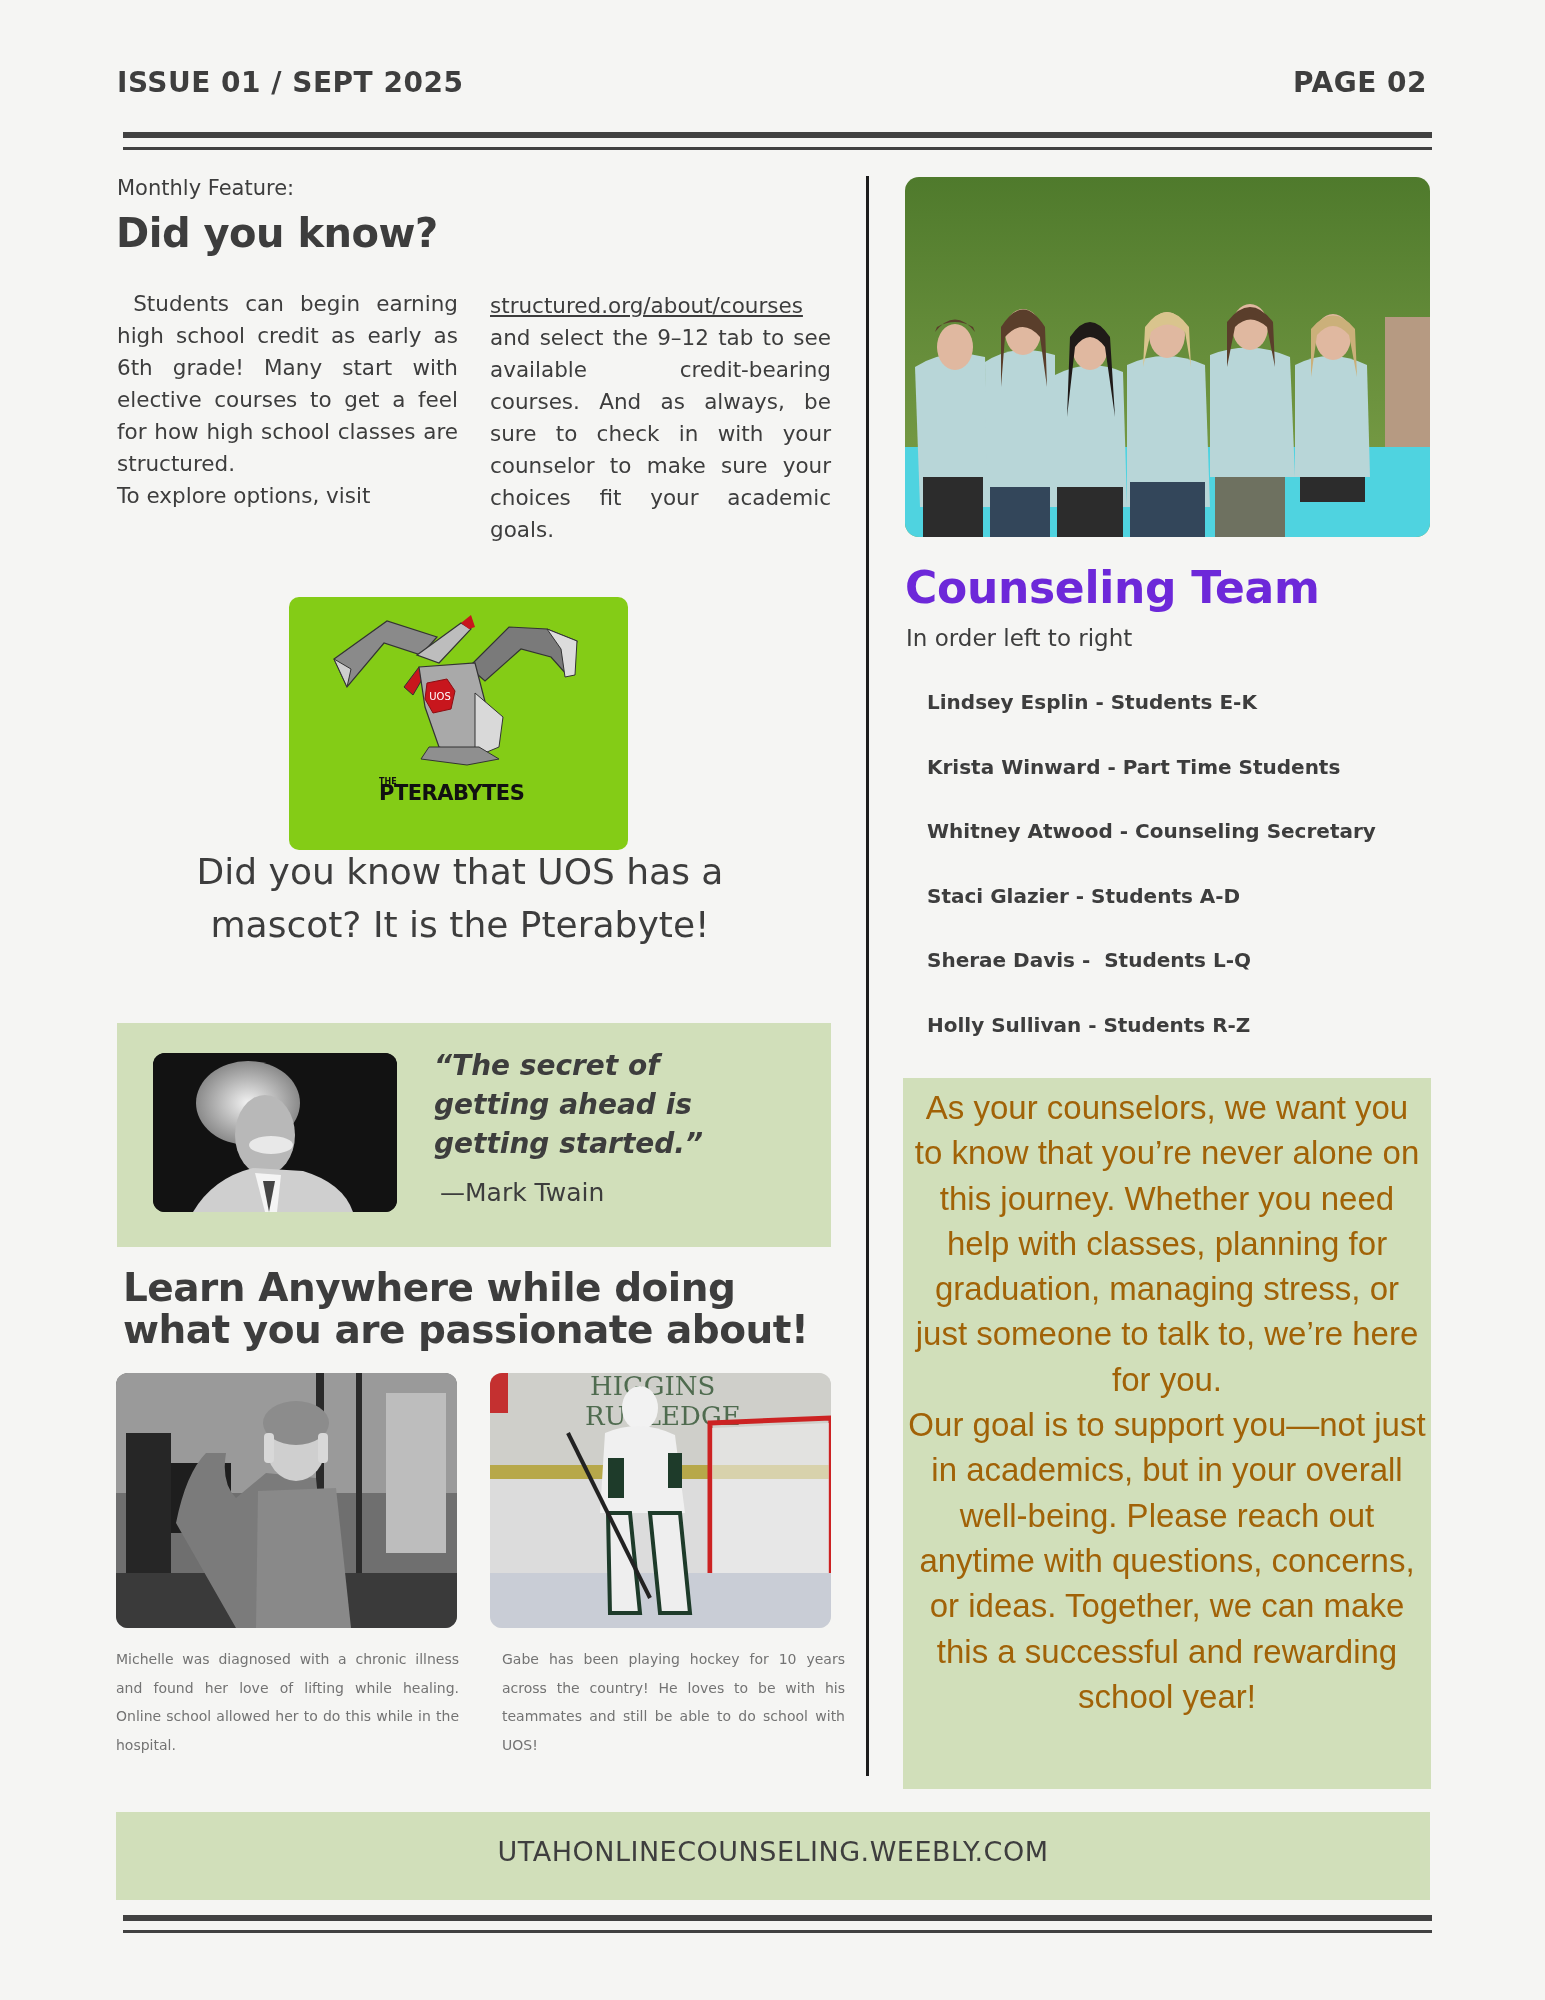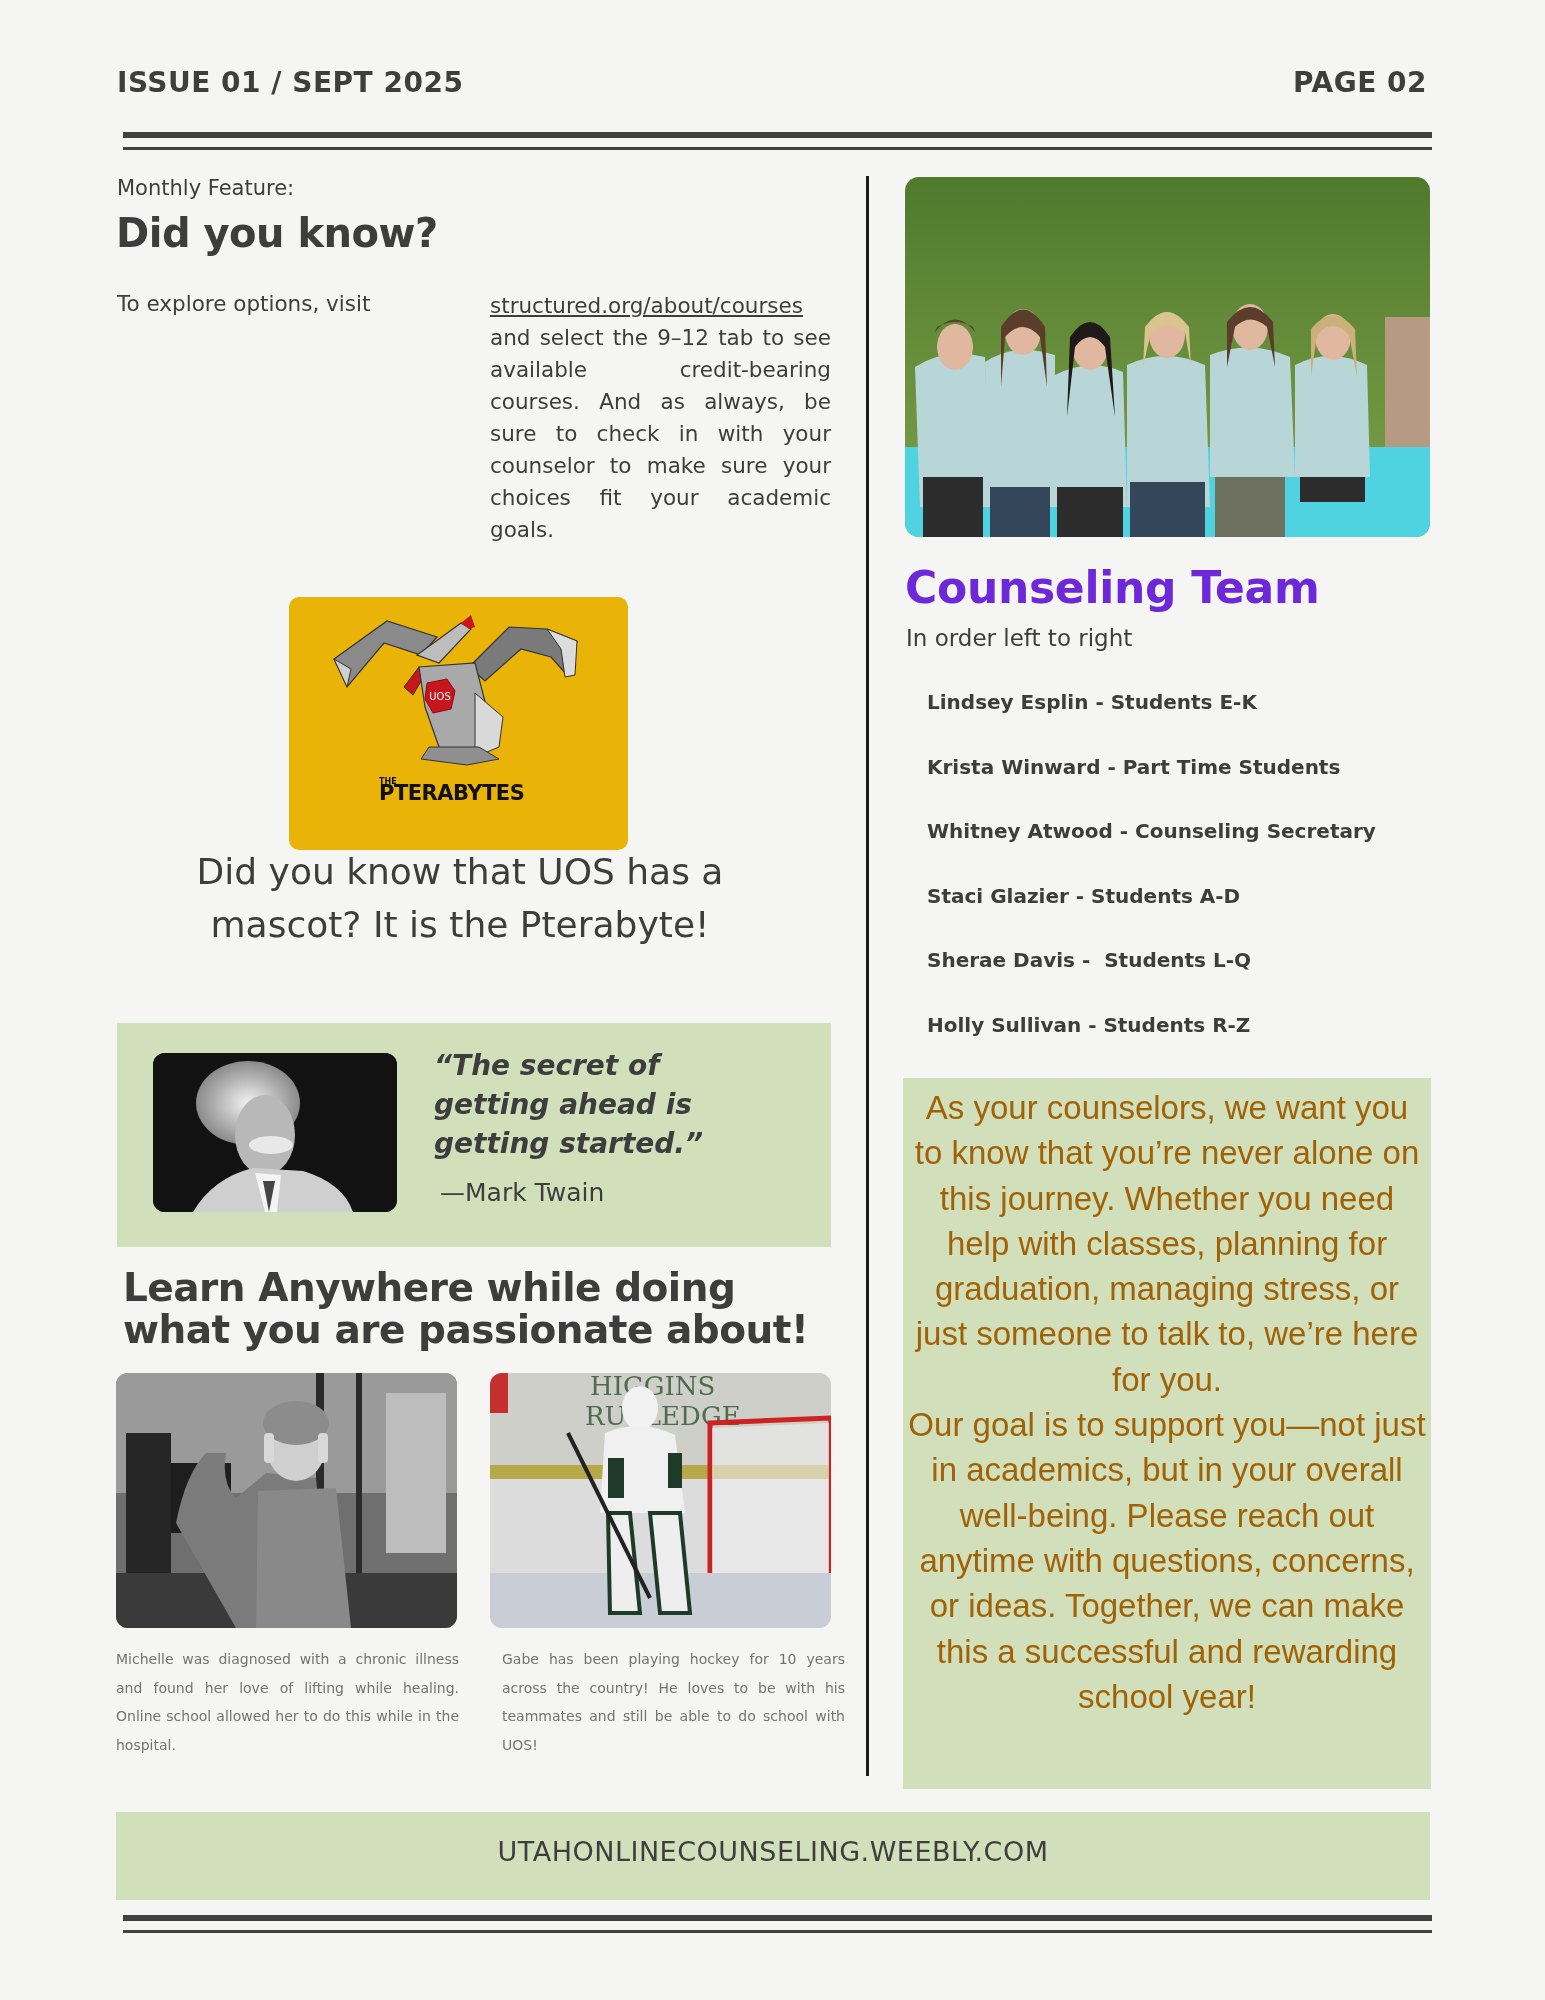--- a/index.html
+++ b/index.html
@@ -13,21 +13,21 @@
   .rule-thick { position:absolute; left:123px; width:1309px; height:6px; background:#414141; }
   .rule-thin { position:absolute; left:123px; width:1309px; height:3px; background:#414141; }
 
   .small-label { left:117px; top:176px; font-size:21px; color:#3d3d3d; }
   .h-did { left:116px; top:210px; font-size:40px; font-weight:700; color:#3d3d3d; letter-spacing:-0.5px; }
   .body-col { font-size:21.5px; line-height:32px; text-align:justify; color:#3d3d3d; }
   .col1 { left:117px; top:288px; width:341px; }
   .col2 { left:490px; top:290px; width:341px; }
   .link { text-decoration:underline; color:#3d3d3d; cursor:pointer; }
 
-  .mascot-card { left:289px; top:597px; width:339px; height:253px; background:#eab308; border-radius:10px; }
+  .mascot-card { left:289px; top:597px; width:339px; height:253px; background:#84cc16; border-radius:10px; }
   .mascot-caption { left:150px; top:845px; width:620px; text-align:center; font-size:36px; line-height:53px; color:#3d3d3d; }
 
   .quote-box { left:117px; top:1023px; width:714px; height:224px; background:#d1dfba; }
   .quote-photo { left:153px; top:1053px; width:244px; height:159px; border-radius:12px; overflow:hidden; background:#141414; }
   .quote-text { left:434px; top:1046px; width:340px; font-size:28px; line-height:39px; font-weight:700; font-style:italic; color:#3d3d3d; }
   .quote-author { left:440px; top:1178px; font-size:25px; color:#3d3d3d; }
 
   .h-learn { left:123px; top:1267px; width:720px; font-size:39px; line-height:42px; font-weight:700; color:#3d3d3d; letter-spacing:-0.5px; }
   .story-photo { top:1373px; width:341px; height:255px; border-radius:12px; overflow:hidden; }
   .story-text { top:1645px; width:343px; font-size:14px; line-height:28.5px; text-align:justify; color:#737373; }
@@ -50,20 +50,21 @@
 <body>
 
 <div class="abs hdr" style="left:117px;">ISSUE 01 / SEPT 2025</div>
 <div class="abs hdr" style="right:118px;">PAGE 02</div>
 <div class="rule-thick" style="top:132px;"></div>
 <div class="rule-thin" style="top:147px;"></div>
 
 <div class="abs small-label">Monthly Feature:</div>
 <div class="abs h-did">Did you know?</div>
 <div class="abs body-col col1">
+  <div style="white-space:pre-wrap;"> Students can begin earning high school credit as early as 6th grade! Many start with elective courses to get a feel for how high school classes are structured.</div>
   <div style="text-align:left;">To explore options, visit</div>
 </div>
 <div class="abs body-col col2" style="word-break:break-all;">
   <span class="link">structured.org/about/courses</span><span style="word-break:normal;"> and select the 9–12 tab to see available credit-bearing courses. And as always, be sure to check in with your counselor to make sure your choices fit your academic goals.</span>
 </div>
 
 <div class="abs mascot-card">
   <svg width="339" height="253" viewBox="0 0 339 253">
 
     <polygon points="45,62 98,24 148,40 132,58 95,46 58,90" fill="#8a8a8a" stroke="#333" stroke-width="1.2"></polygon>

